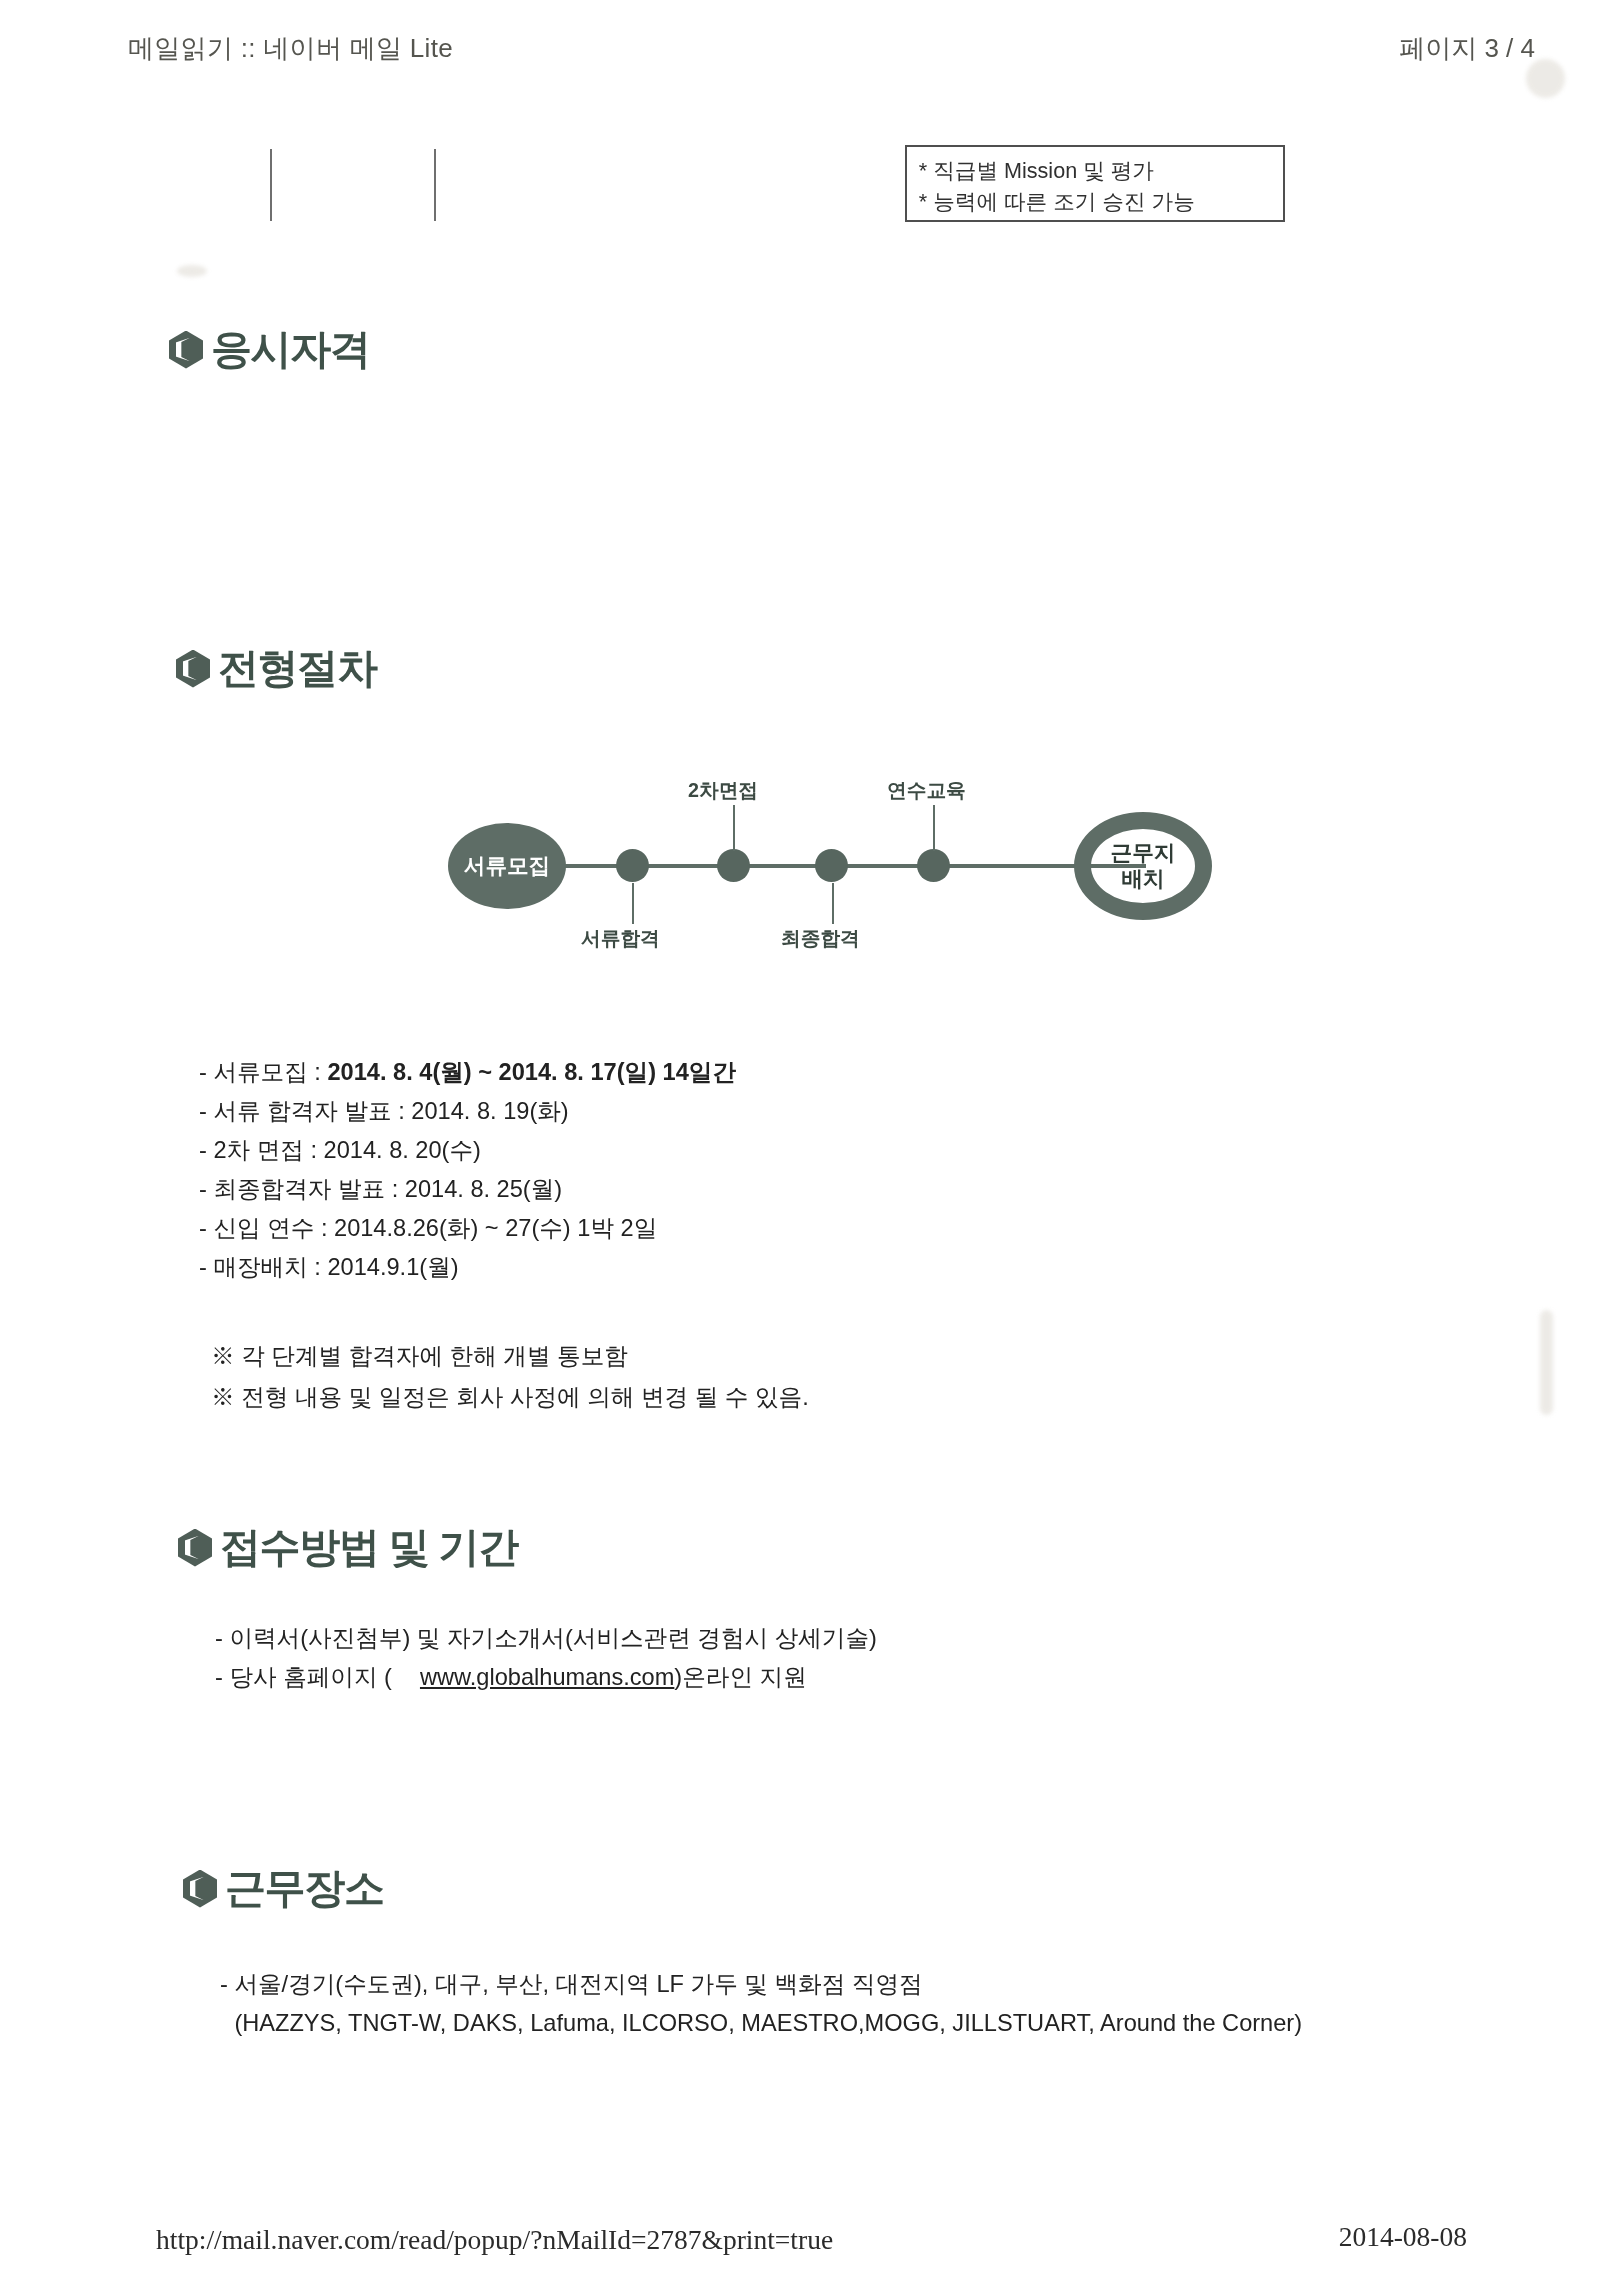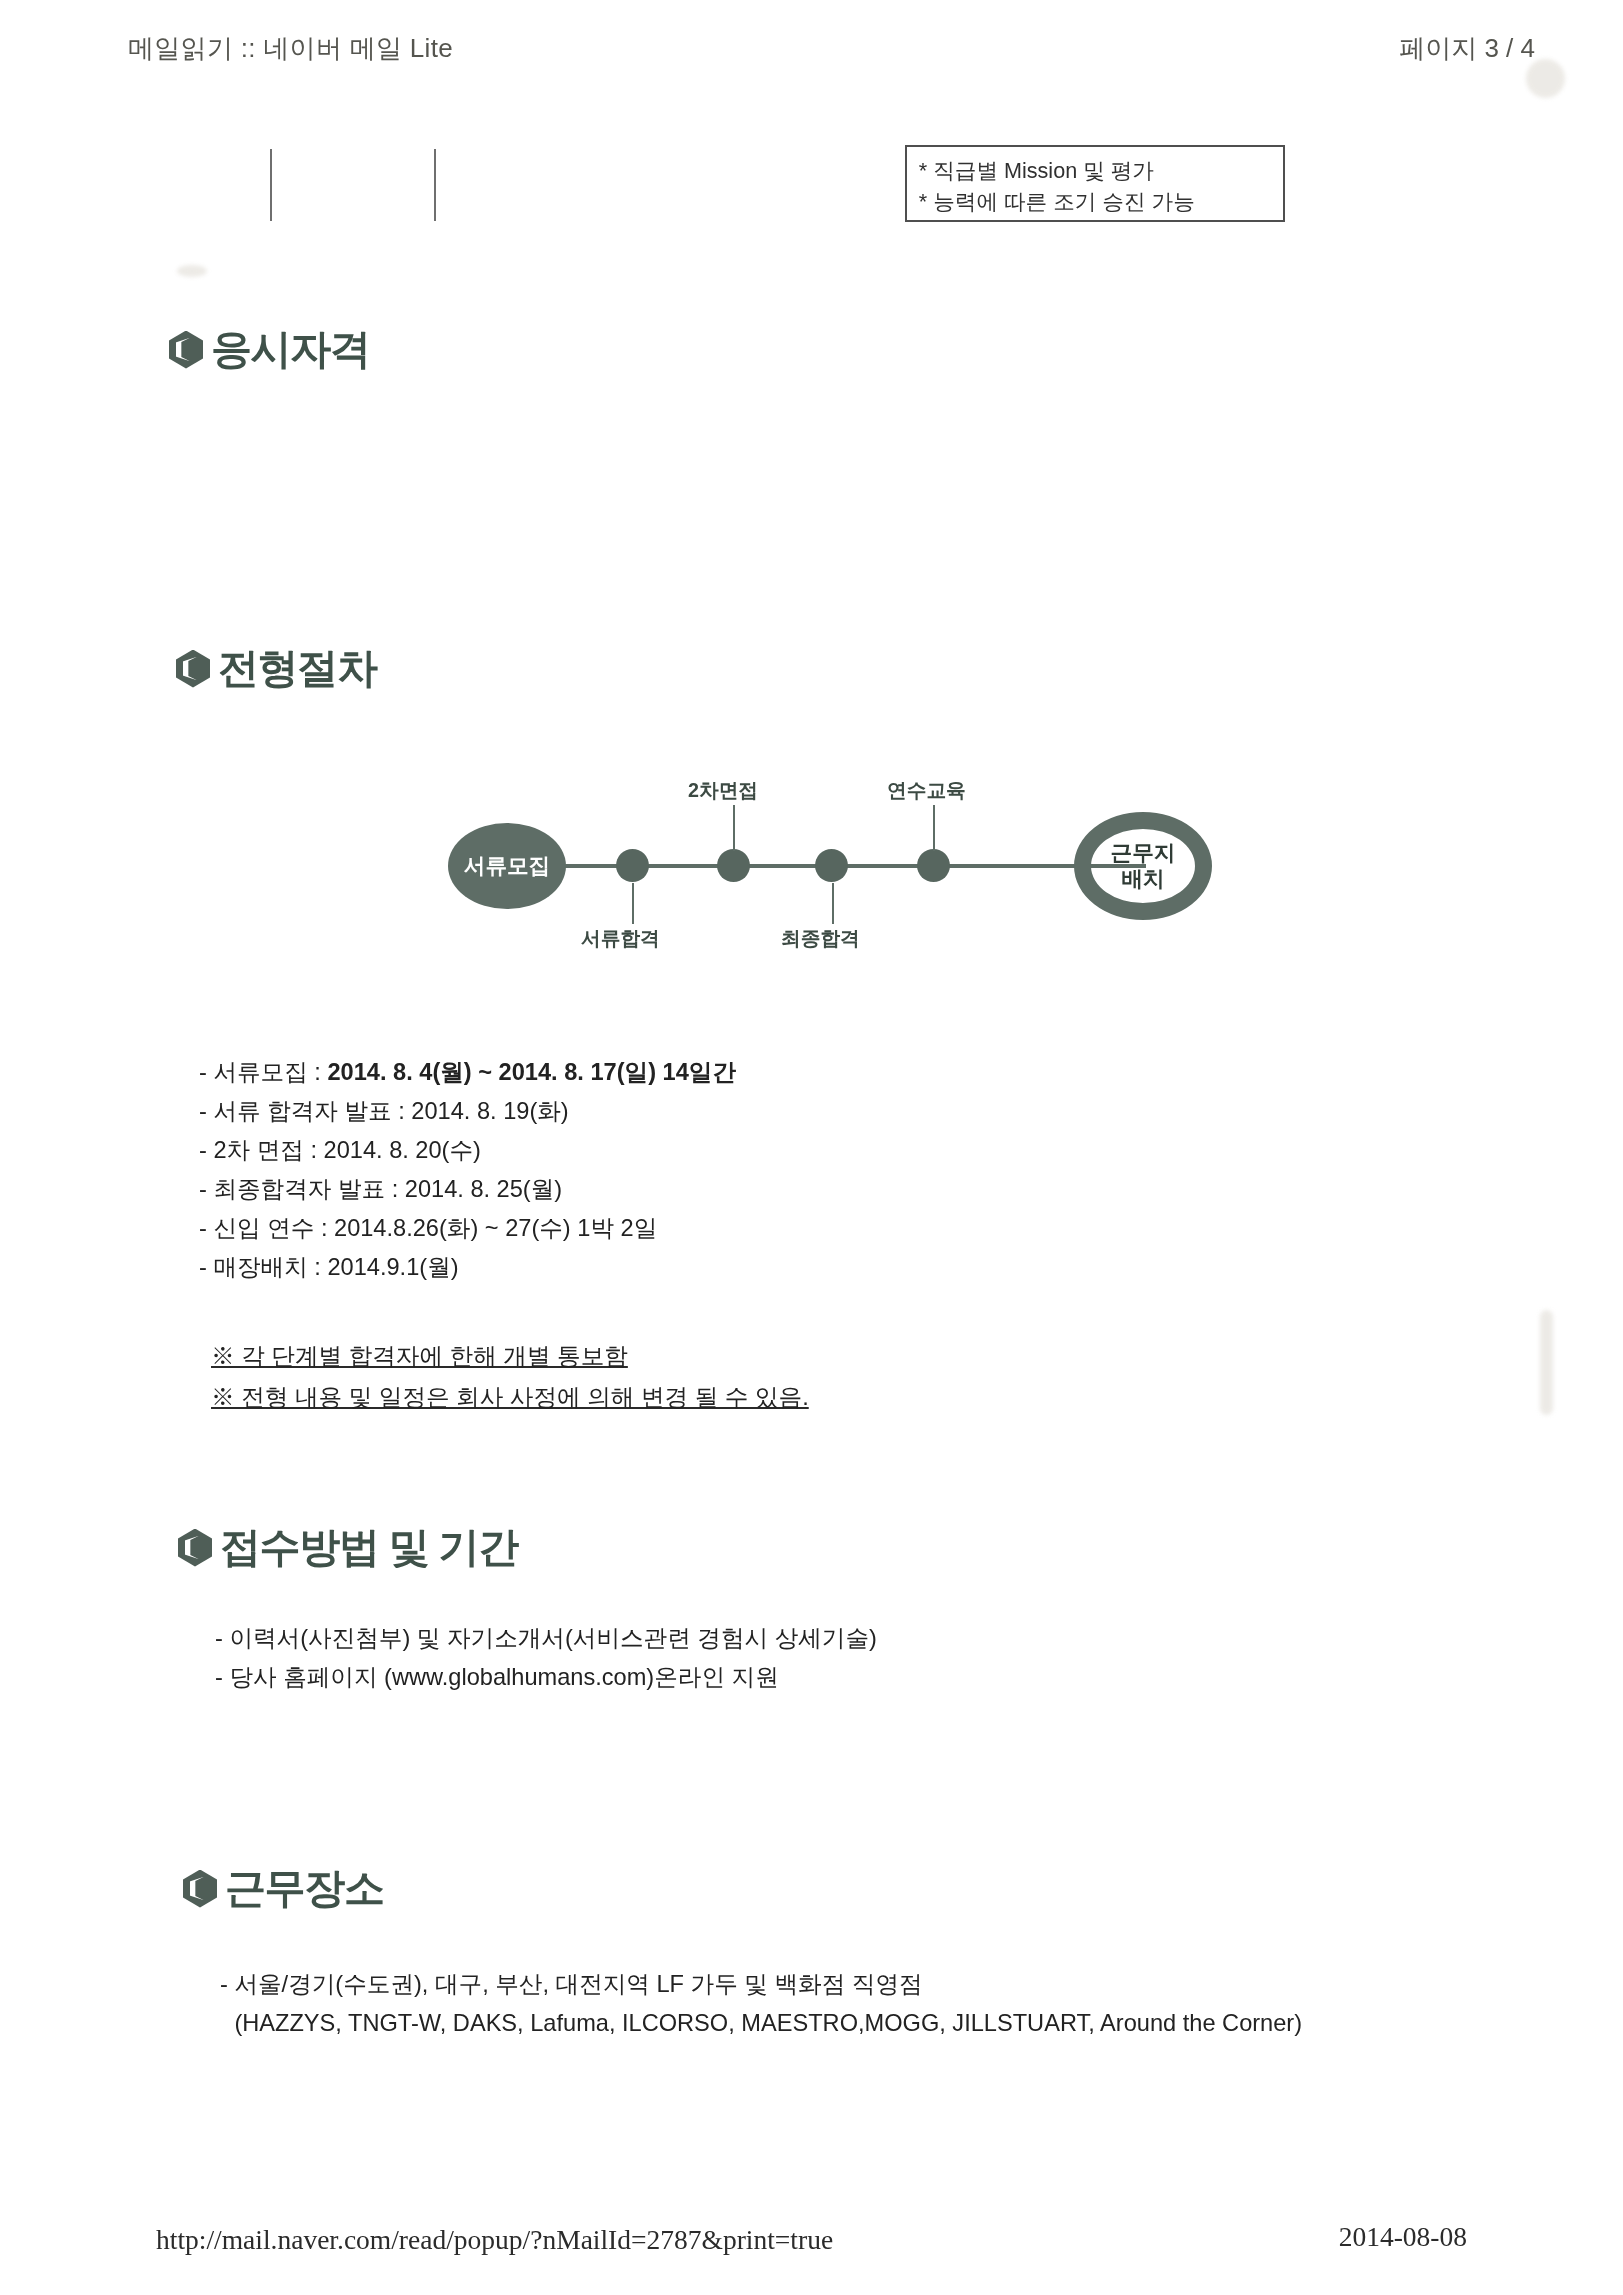--- a/index.html
+++ b/index.html
@@ -143,21 +143,20 @@
   }
   .bullets .b {
     font-size: 23.6px;
     line-height: 39px;
     color: #222222;
     white-space: nowrap;
   }
 
   .notes {
     position: absolute;
-    text-decoration: underline;
   }
   .notes .n {
     font-size: 23.6px;
     line-height: 41px;
     color: #222222;
     white-space: nowrap;
   }
 
   
   .diagram {
@@ -234,20 +233,22 @@
     color: #3c4a43;
     white-space: nowrap;
   }
   .diagram .lab.up1 { left: 269px; top: 17px; }
   .diagram .lab.up2 { left: 468px; top: 17px; }
   .diagram .lab.dn1 { left: 162px; top: 165px; }
   .diagram .lab.dn2 { left: 362px; top: 165px; }
 
   
   .lnk {
+    text-decoration: underline;
+    margin-left: 28px;
   }
 
   
   .smudge {
     position: absolute;
     background: #dedad2;
     opacity: .55;
     border-radius: 50%;
     filter: blur(2px);
   }

